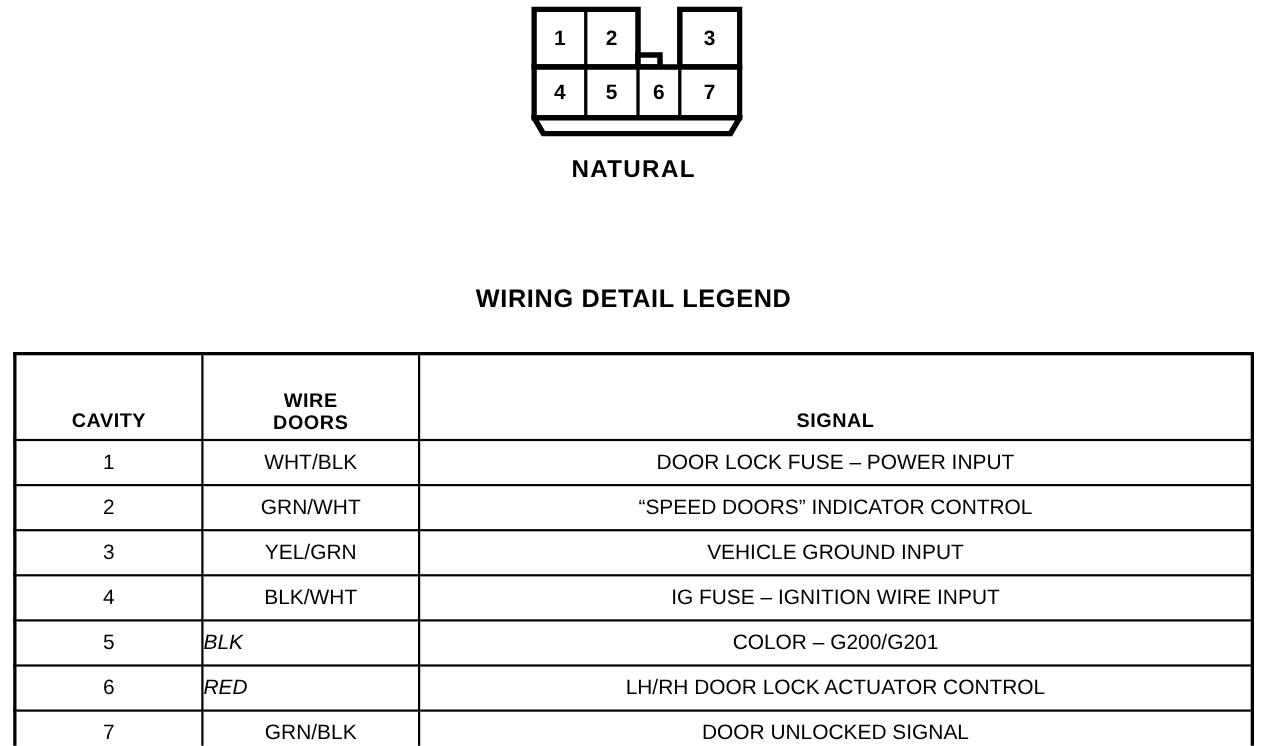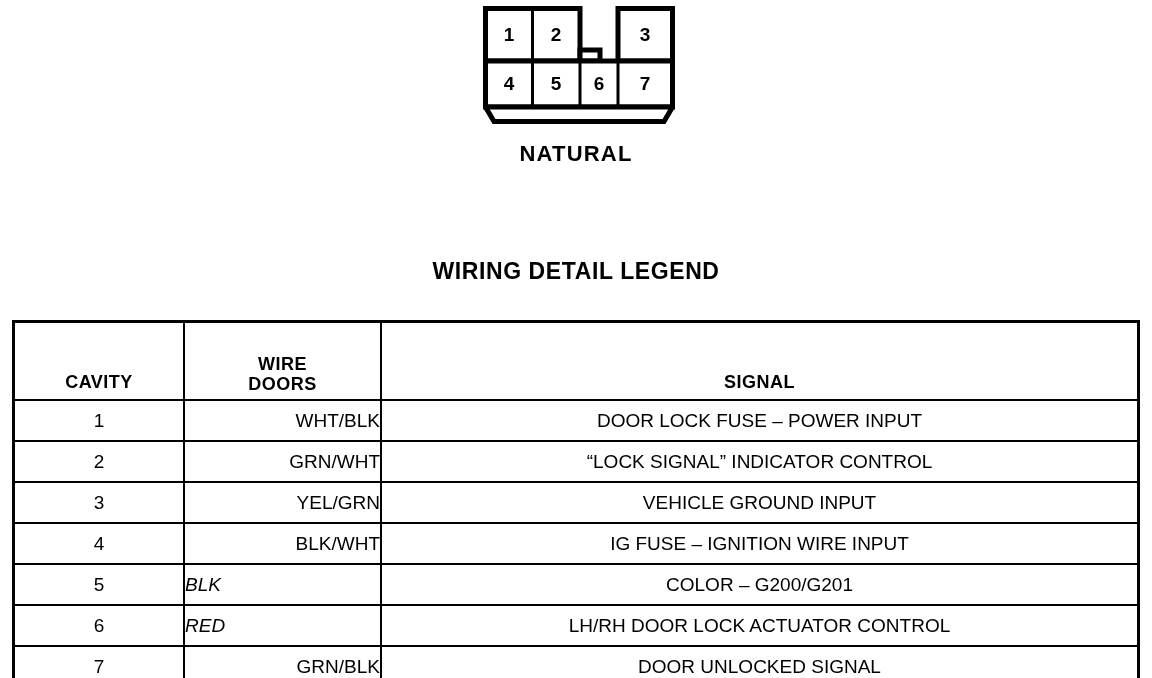--- a/index.html
+++ b/index.html
@@ -90,21 +90,21 @@
     height: 39px;
   }
   .col-cavity { width: 168px; text-align: center; }
   .col-color  { width: 195px; }
   .col-circuit{ width: auto; }
 
   td.cav-cell {
     text-align: center;
   }
   td.color-cell {
-    text-align: right;
+    text-align: center;
   }
   td.color-cell.left {
     text-align: left;
     padding-left: 16px;
     font-style: italic;
   }
   td.circuit-cell {
     text-align: center;
     padding-left: 12px;
   }
@@ -167,21 +167,21 @@
   </thead>
   <tbody>
     <tr>
       <td class="cav-cell">1</td>
       <td class="color-cell">WHT/BLK</td>
       <td class="circuit-cell">DOOR LOCK FUSE – POWER INPUT</td>
     </tr>
     <tr>
       <td class="cav-cell">2</td>
       <td class="color-cell">GRN/WHT</td>
-      <td class="circuit-cell">“LOCK SIGNAL” INDICATOR CONTROL</td>
+      <td class="circuit-cell">“SPEED DOORS” INDICATOR CONTROL</td>
     </tr>
     <tr>
       <td class="cav-cell">3</td>
       <td class="color-cell">YEL/GRN</td>
       <td class="circuit-cell">VEHICLE GROUND INPUT</td>
     </tr>
     <tr>
       <td class="cav-cell">4</td>
       <td class="color-cell">BLK/WHT</td>
       <td class="circuit-cell">IG FUSE – IGNITION WIRE INPUT</td>

